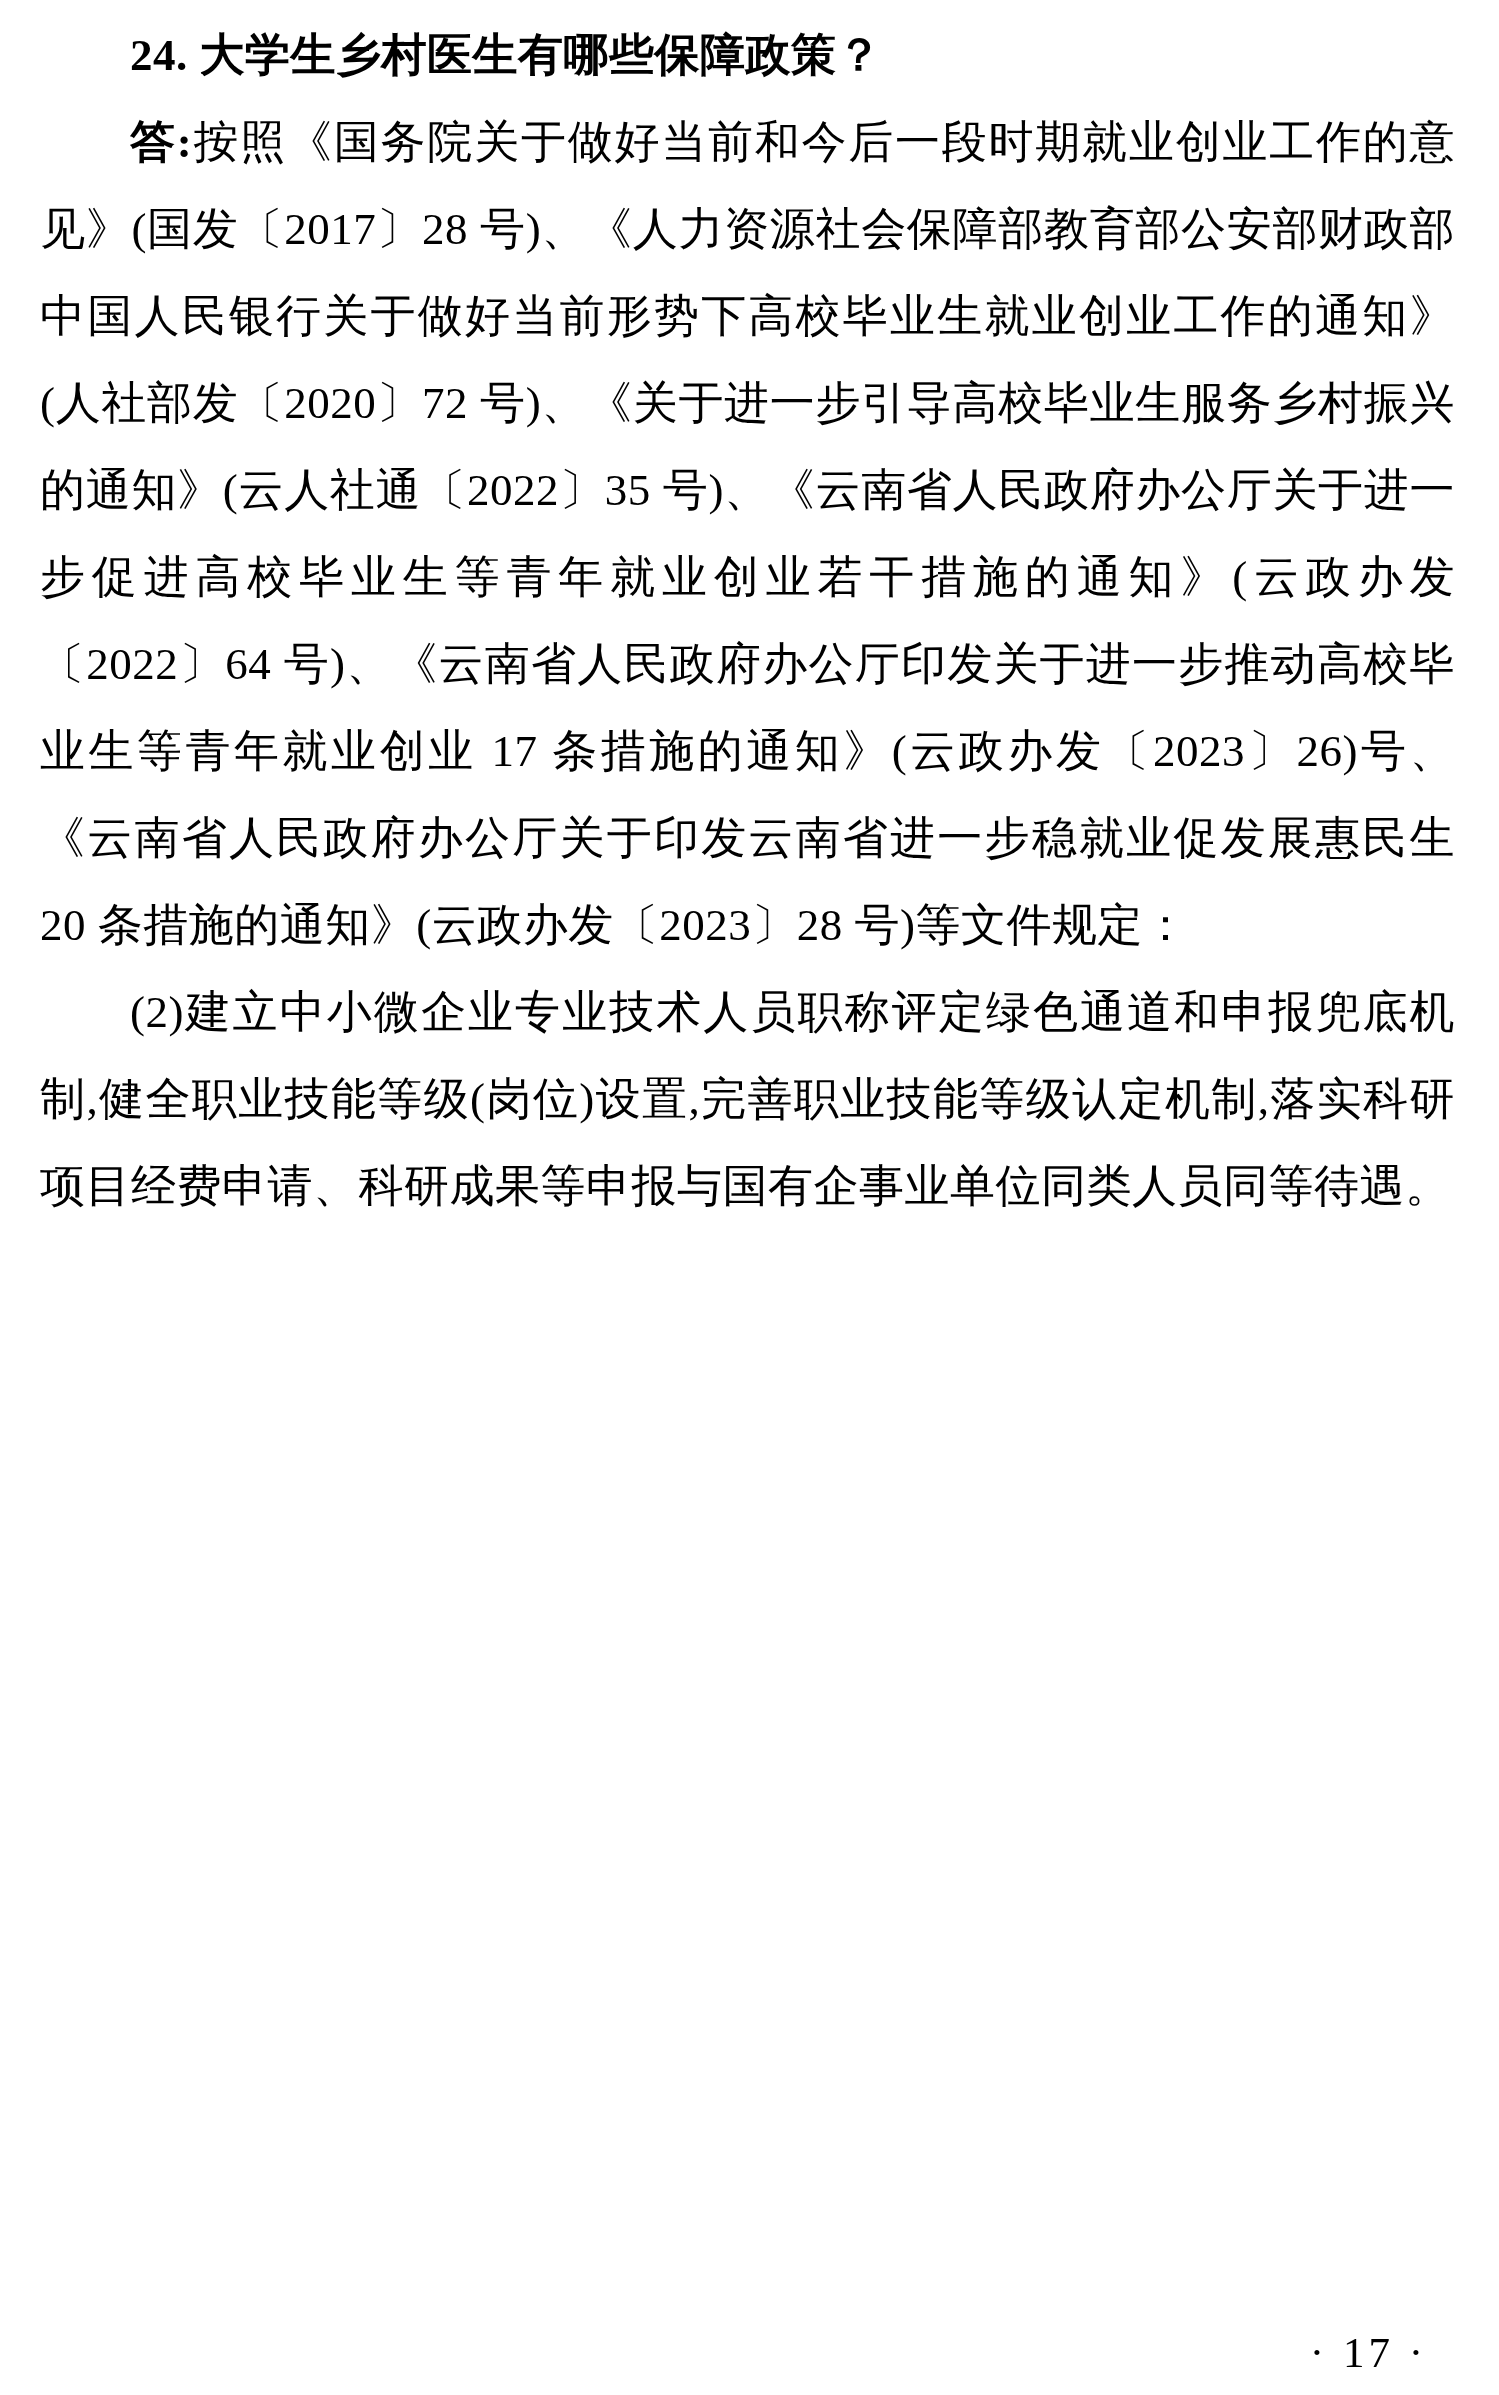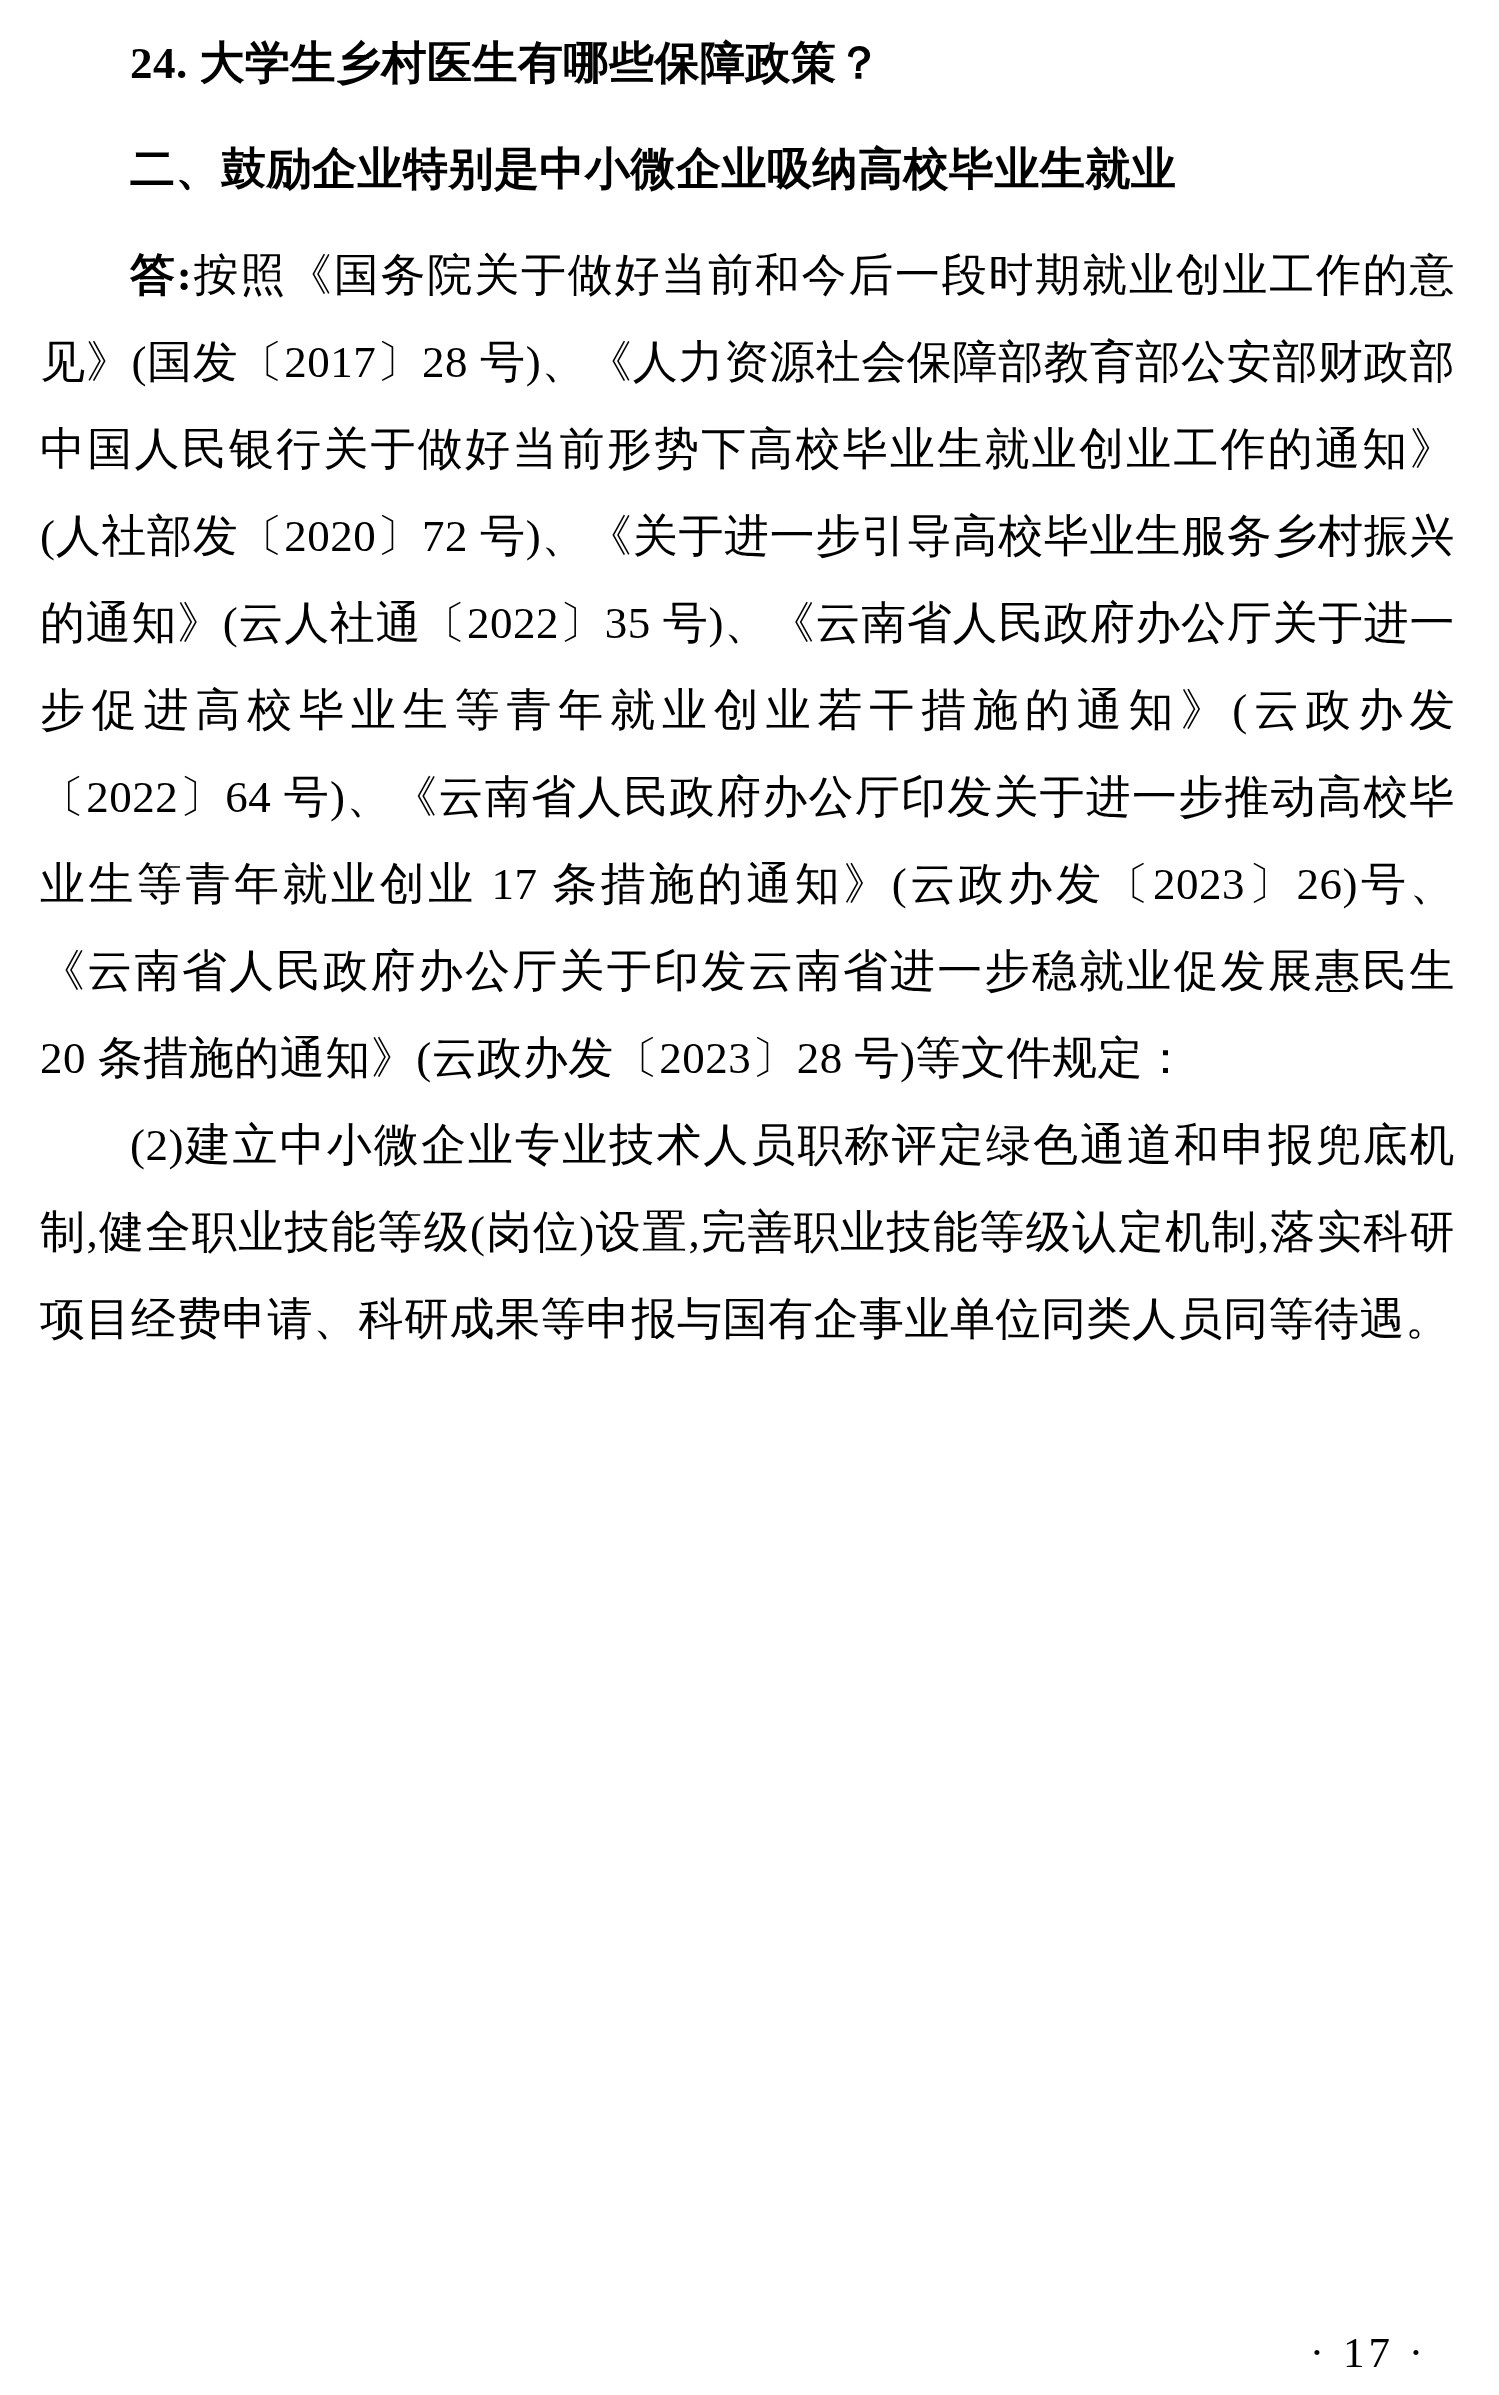--- a/index.html
+++ b/index.html
@@ -12,21 +12,21 @@
     height: 2395px;
     color: #000000;
     font-family: "Liberation Serif", "DejaVu Serif", serif;
     overflow: hidden;
   }
   .page {
     position: relative;
     box-sizing: border-box;
     width: 1499px;
     height: 1787px;
-    padding: 20px 44px 0 40px;
+    padding: 12px 44px 0 40px;
     background: #ffffff;
   }
   .para {
     margin: 0;
     font-size: 45px;
     line-height: 87px;
     text-align: justify;
     text-indent: 2em;
     letter-spacing: 0.5px;
     font-weight: 400;
@@ -54,21 +54,20 @@
   }
 </style>
 </head>
 <body>
 
 <div class="page">
 
   <p class="para q-title">24. 大学生乡村医生有哪些保障政策？</p>
 
 
-  <p class="para section-heading">二、鼓励企业特别是中小微企业吸纳高校毕业生就业</p>
 
 
   <p class="para"><span class="answer-label">答:</span><span>按照《国务院关于做好当前和今后一段时期就业创业工作的意见》(国发〔2017〕28 号)、《人力资源社会保障部教育部公安部财政部中国人民银行关于做好当前形势下高校毕业生就业创业工作的通知》(人社部发〔2020〕72 号)、《关于进一步引导高校毕业生服务乡村振兴的通知》(云人社通〔2022〕35 号)、《云南省人民政府办公厅关于进一步促进高校毕业生等青年就业创业若干措施的通知》(云政办发〔2022〕64 号)、《云南省人民政府办公厅印发关于进一步推动高校毕业生等青年就业创业 17 条措施的通知》(云政办发〔2023〕26)号、《云南省人民政府办公厅关于印发云南省进一步稳就业促发展惠民生 20 条措施的通知》(云政办发〔2023〕28 号)等文件规定：</span></p>
 
 
   <p class="para">(2)建立中小微企业专业技术人员职称评定绿色通道和申报兜底机制,健全职业技能等级(岗位)设置,完善职业技能等级认定机制,落实科研项目经费申请、科研成果等申报与国有企事业单位同类人员同等待遇。</p>
 
   <div class="page-number">· 17 ·</div>
 
 </div>

